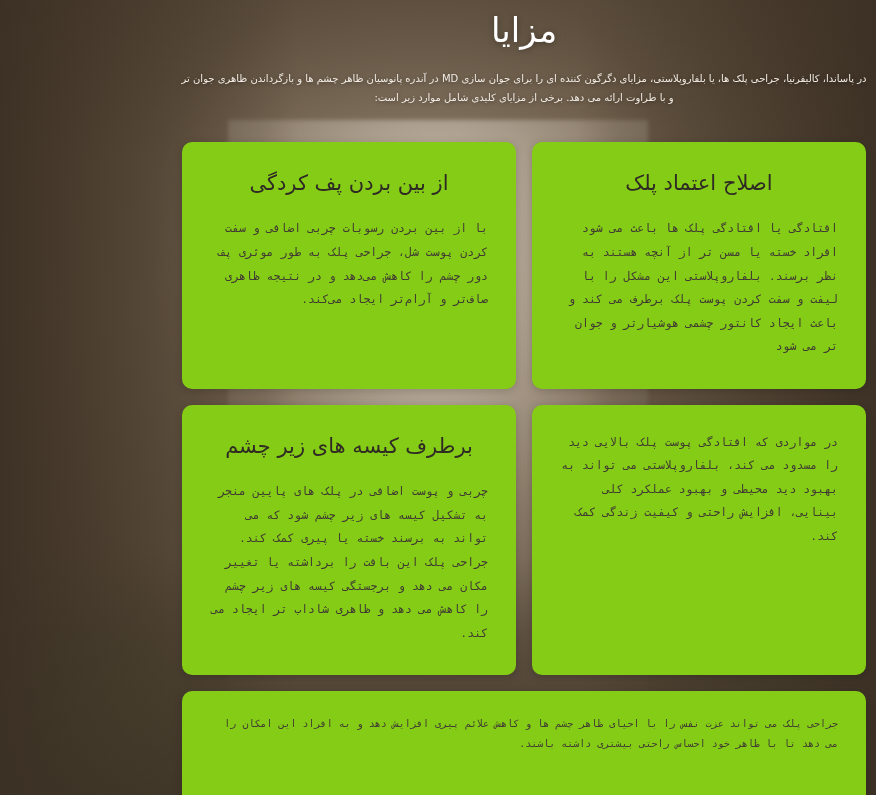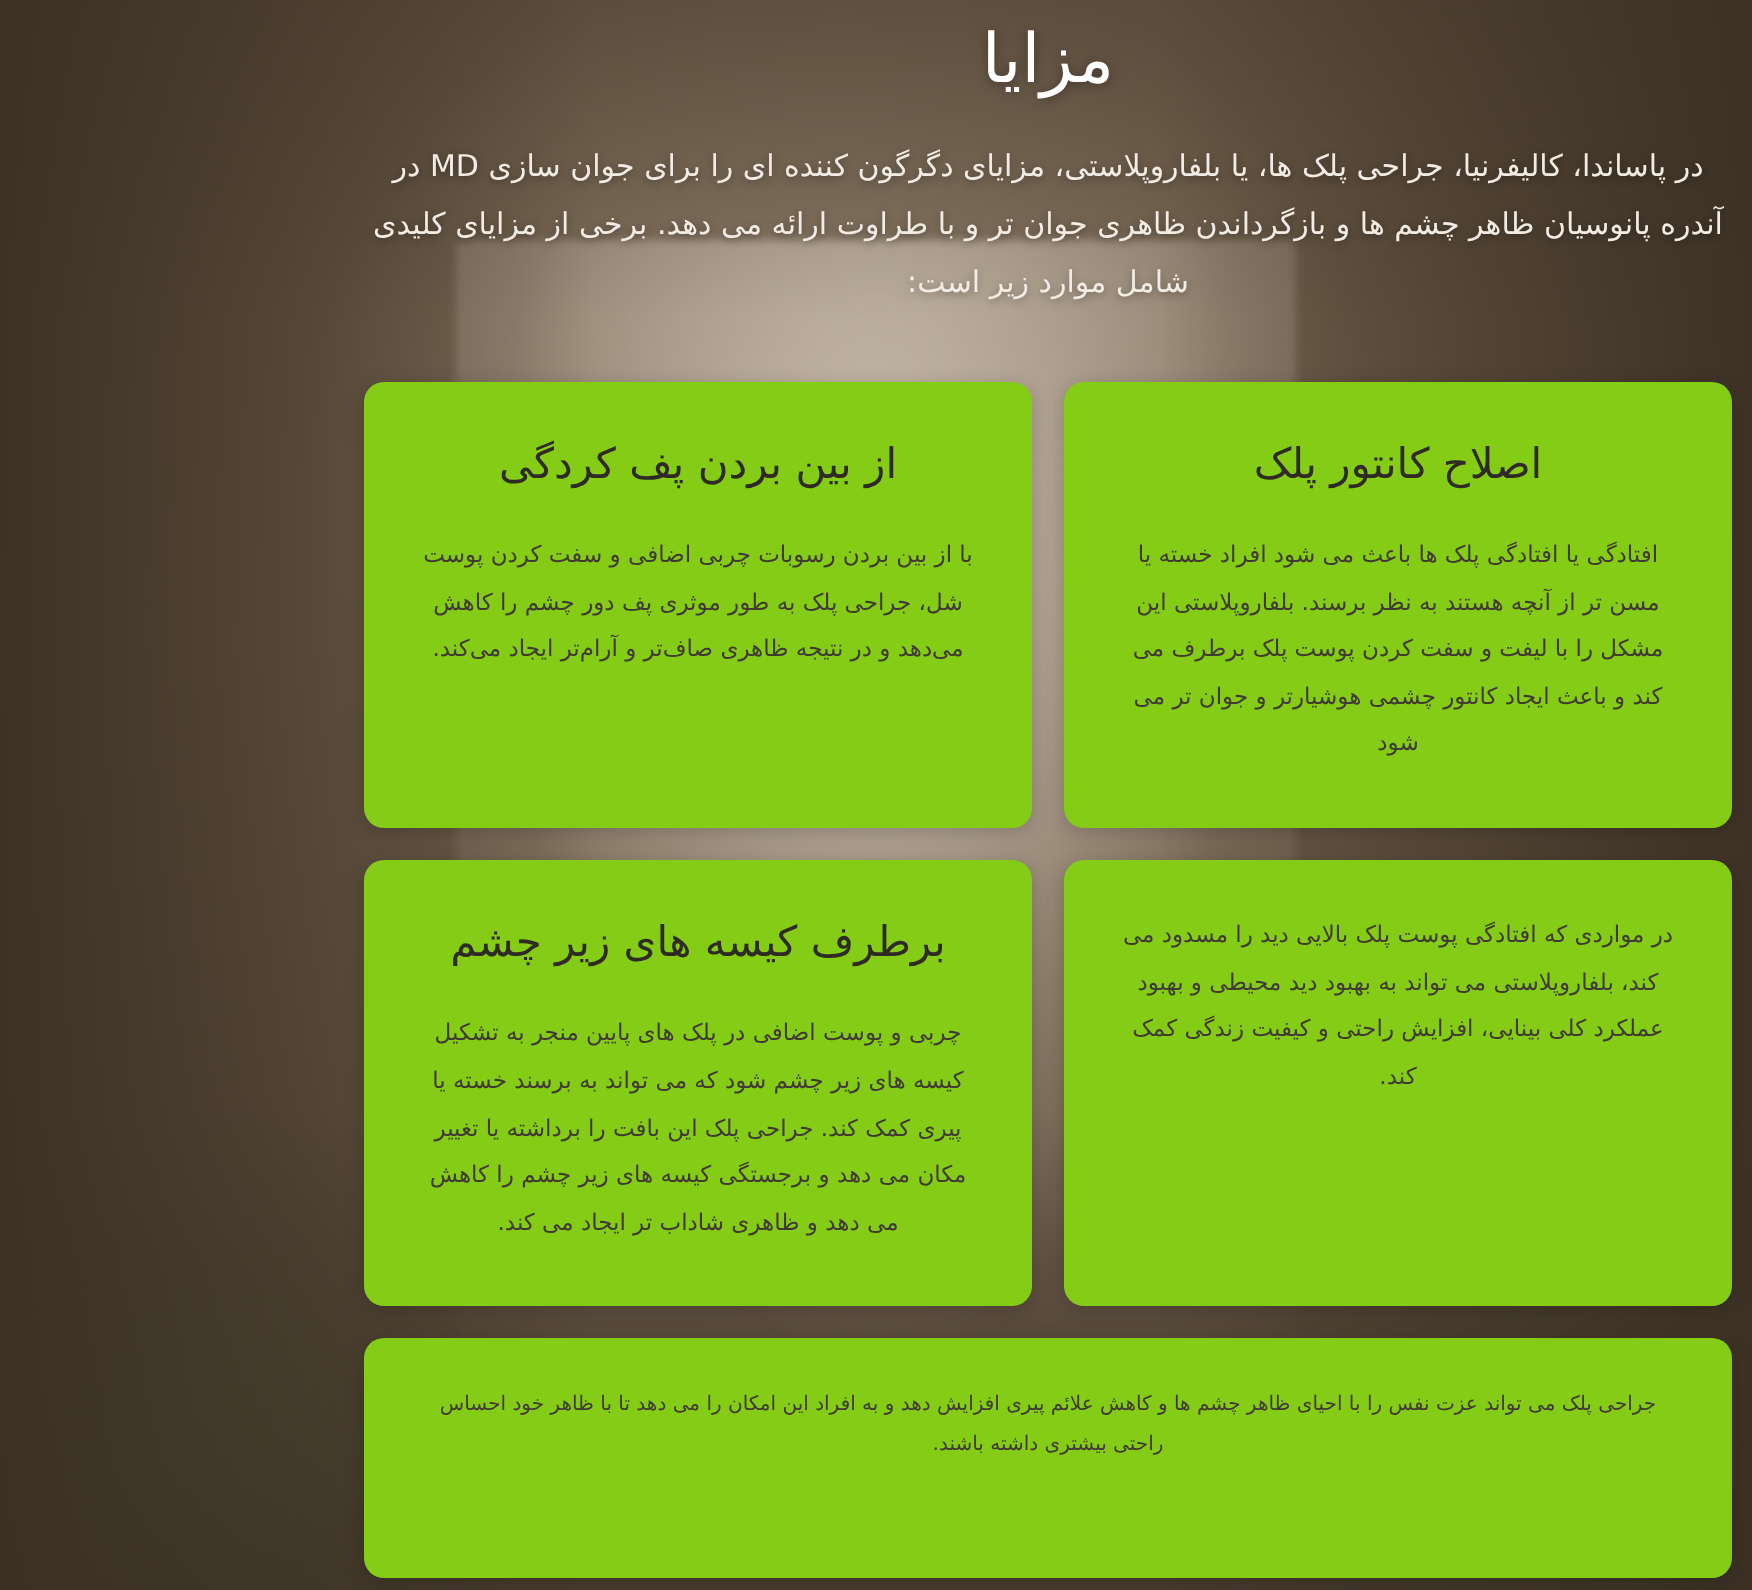--- a/index.html
+++ b/index.html
@@ -84,21 +84,21 @@
     font-size: 34px;
     line-height: 1.32;
     font-weight: 400;
     margin: 0;
     padding-top: 4px;
     text-shadow: 0 1px 6px rgba(0,0,0,0.35);
   }
   .hero-title .line2 { display: block; }
   .hero-sub {
     color: #f2ece4;
-    font-size: 15px;
+    font-size: 10px;
     line-height: 1.95;
     max-width: 700px;
     margin: 16px auto 0;
     text-shadow: 0 1px 4px rgba(0,0,0,0.35);
   }
 
   
   .grid {
     display: flex;
     flex-wrap: wrap;
@@ -125,21 +125,22 @@
     font-weight: 400;
     color: #2f2a24;
     text-align: center;
     line-height: 1.5;
   }
   .card-body {
     margin: 0;
     font-size: 11.5px;
     line-height: 2.05;
     color: #403a33;
-    text-align: center;
+    text-align: right;
+    font-family: Liberation Mono, monospace;
   }
   .card.full .card-body {
     font-size: 10px;
     line-height: 2.0;
   }
 </style>
 </head>
 <body>
 
 <div class="bg-wrap">
@@ -155,21 +156,21 @@
   <header class="hero">
     <h1 class="hero-title">
       <span>مزایا</span>
     </h1>
     <p class="hero-sub">در پاساندا، کالیفرنیا، جراحی پلک ها، یا بلفاروپلاستی، مزایای دگرگون کننده ای را برای جوان سازی MD در آندره پانوسیان ظاهر چشم ها و بازگرداندن ظاهری جوان تر و با طراوت ارائه می دهد. برخی از مزایای کلیدی شامل موارد زیر است:</p>
   </header>
 
   <section class="grid">
 
     <article class="card">
-      <h2 class="card-title">اصلاح کانتور پلک</h2>
+      <h2 class="card-title">اصلاح اعتماد پلک</h2>
       <p class="card-body">افتادگی یا افتادگی پلک ها باعث می شود افراد خسته یا مسن تر از آنچه هستند به نظر برسند. بلفاروپلاستی این مشکل را با لیفت و سفت کردن پوست پلک برطرف می کند و باعث ایجاد کانتور چشمی هوشیارتر و جوان تر می شود</p>
     </article>
 
     <article class="card">
       <h2 class="card-title">از بین بردن پف کردگی</h2>
       <p class="card-body">با از بین بردن رسوبات چربی اضافی و سفت کردن پوست شل، جراحی پلک به طور موثری پف دور چشم را کاهش می‌دهد و در نتیجه ظاهری صاف‌تر و آرام‌تر ایجاد می‌کند.</p>
     </article>
 
     <article class="card">
       <p class="card-body">در مواردی که افتادگی پوست پلک بالایی دید را مسدود می کند، بلفاروپلاستی می تواند به بهبود دید محیطی و بهبود عملکرد کلی بینایی، افزایش راحتی و کیفیت زندگی کمک کند.</p>

